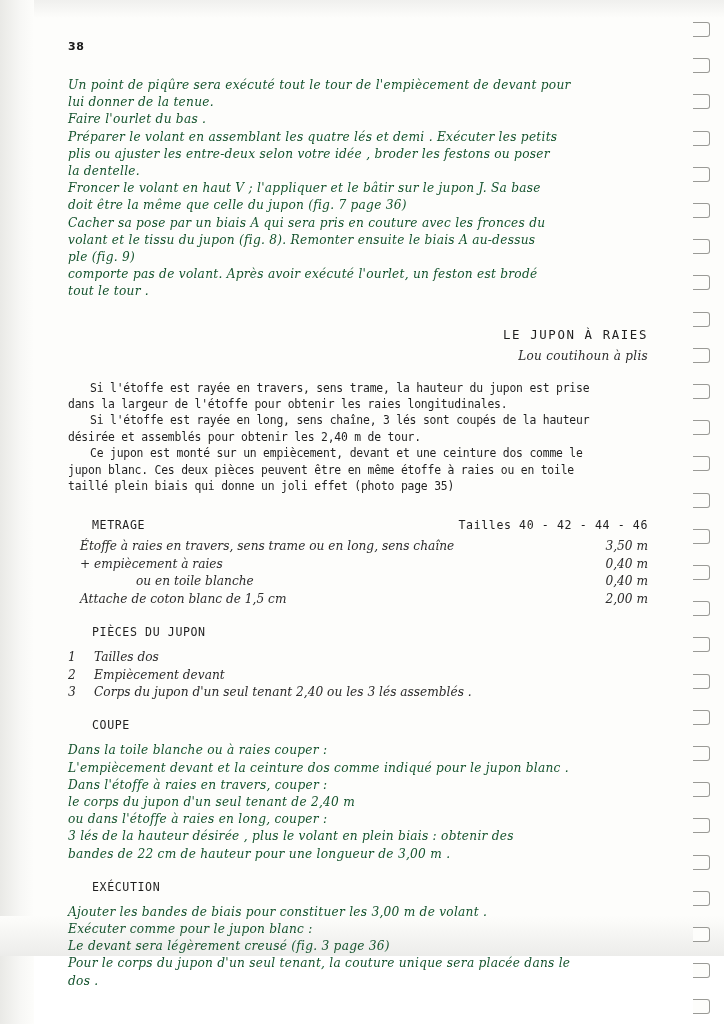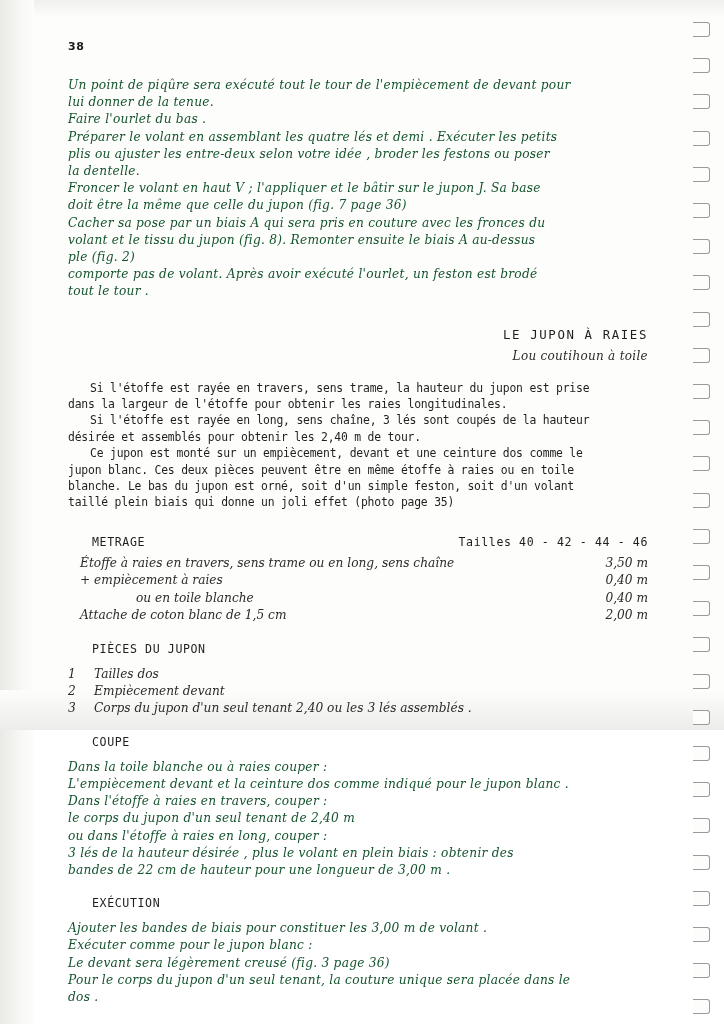--- a/index.html
+++ b/index.html
@@ -12,21 +12,21 @@
     height: 1024px;
     position: relative;
     font-family: "DejaVu Sans", sans-serif;
     overflow: hidden;
   }
 
   .page {
     position: absolute;
     left: 0; top: 0;
     width: 724px;
-    height: 730px;
+    height: 956px;
     background: #fdfdfb;
     border-radius: 10px;
   }
 
   
   .page-shade-left {
     position: absolute;
     left: 0; top: 0;
     width: 34px; height: 1024px;
     background: linear-gradient(to right, #e9e9e6 0%, #f7f7f5 60%, #fdfdfb 100%);
@@ -226,40 +226,39 @@
         <p>Un point de piqûre sera exécuté tout le tour de l'empiècement de devant pour</p>
         <p>lui donner de la tenue.</p>
         <p>Faire l'ourlet du bas .</p>
         <p>Préparer le volant en assemblant les quatre lés et demi . Exécuter les petits</p>
         <p>plis ou ajuster les entre-deux selon votre idée , broder les festons ou poser</p>
         <p>la dentelle.</p>
         <p>Froncer le volant en haut V ;  l'appliquer et le bâtir sur le jupon J. Sa base</p>
         <p>doit être la même que celle du jupon (fig. 7 page 36)</p>
         <p>Cacher sa pose par un biais A qui sera pris en couture avec les fronces du</p>
         <p>volant et le tissu du jupon (fig. 8). Remonter ensuite le biais A au-dessus</p>
-        <p>ple (fig. 2)</p>
+        <p>ple (fig. 9)</p>
         <p>comporte pas de volant. Après avoir exécuté  l'ourlet, un feston est brodé</p>
         <p>tout le tour .</p>
       </div>
 
     <div class="title-block">
       <div class="title-main">LE JUPON À RAIES</div>
-      <div class="title-sub">Lou coutihoun à toile</div>
+      <div class="title-sub">Lou coutihoun à plis</div>
     </div>
 
     <div class="gap-m"></div>
 
     <div class="typed" id="body-block">
         <p class="indent">Si l'étoffe est rayée en travers, sens trame, la hauteur du jupon est prise</p>
         <p>dans la largeur de l'étoffe pour obtenir les raies longitudinales.</p>
         <p class="indent">Si l'étoffe est rayée en long, sens chaîne, 3 lés sont coupés de la hauteur</p>
         <p>désirée et assemblés pour obtenir les 2,40 m de tour.</p>
         <p class="indent">Ce jupon est monté sur un empiècement, devant et une ceinture dos comme le</p>
         <p>jupon blanc.  Ces deux pièces peuvent être en même étoffe à raies ou en toile</p>
-        <p>blanche. Le bas du jupon est orné, soit d'un simple feston, soit d'un volant</p>
         <p>taillé plein biais qui donne un joli effet (photo  page 35)</p>
       </div>
 
     <div class="gap-l"></div>
 
     <div class="head-row">
       <div class="section-title">METRAGE</div>
       <div class="section-title">Tailles 40 - 42 - 44 - 46</div>
     </div>
 

